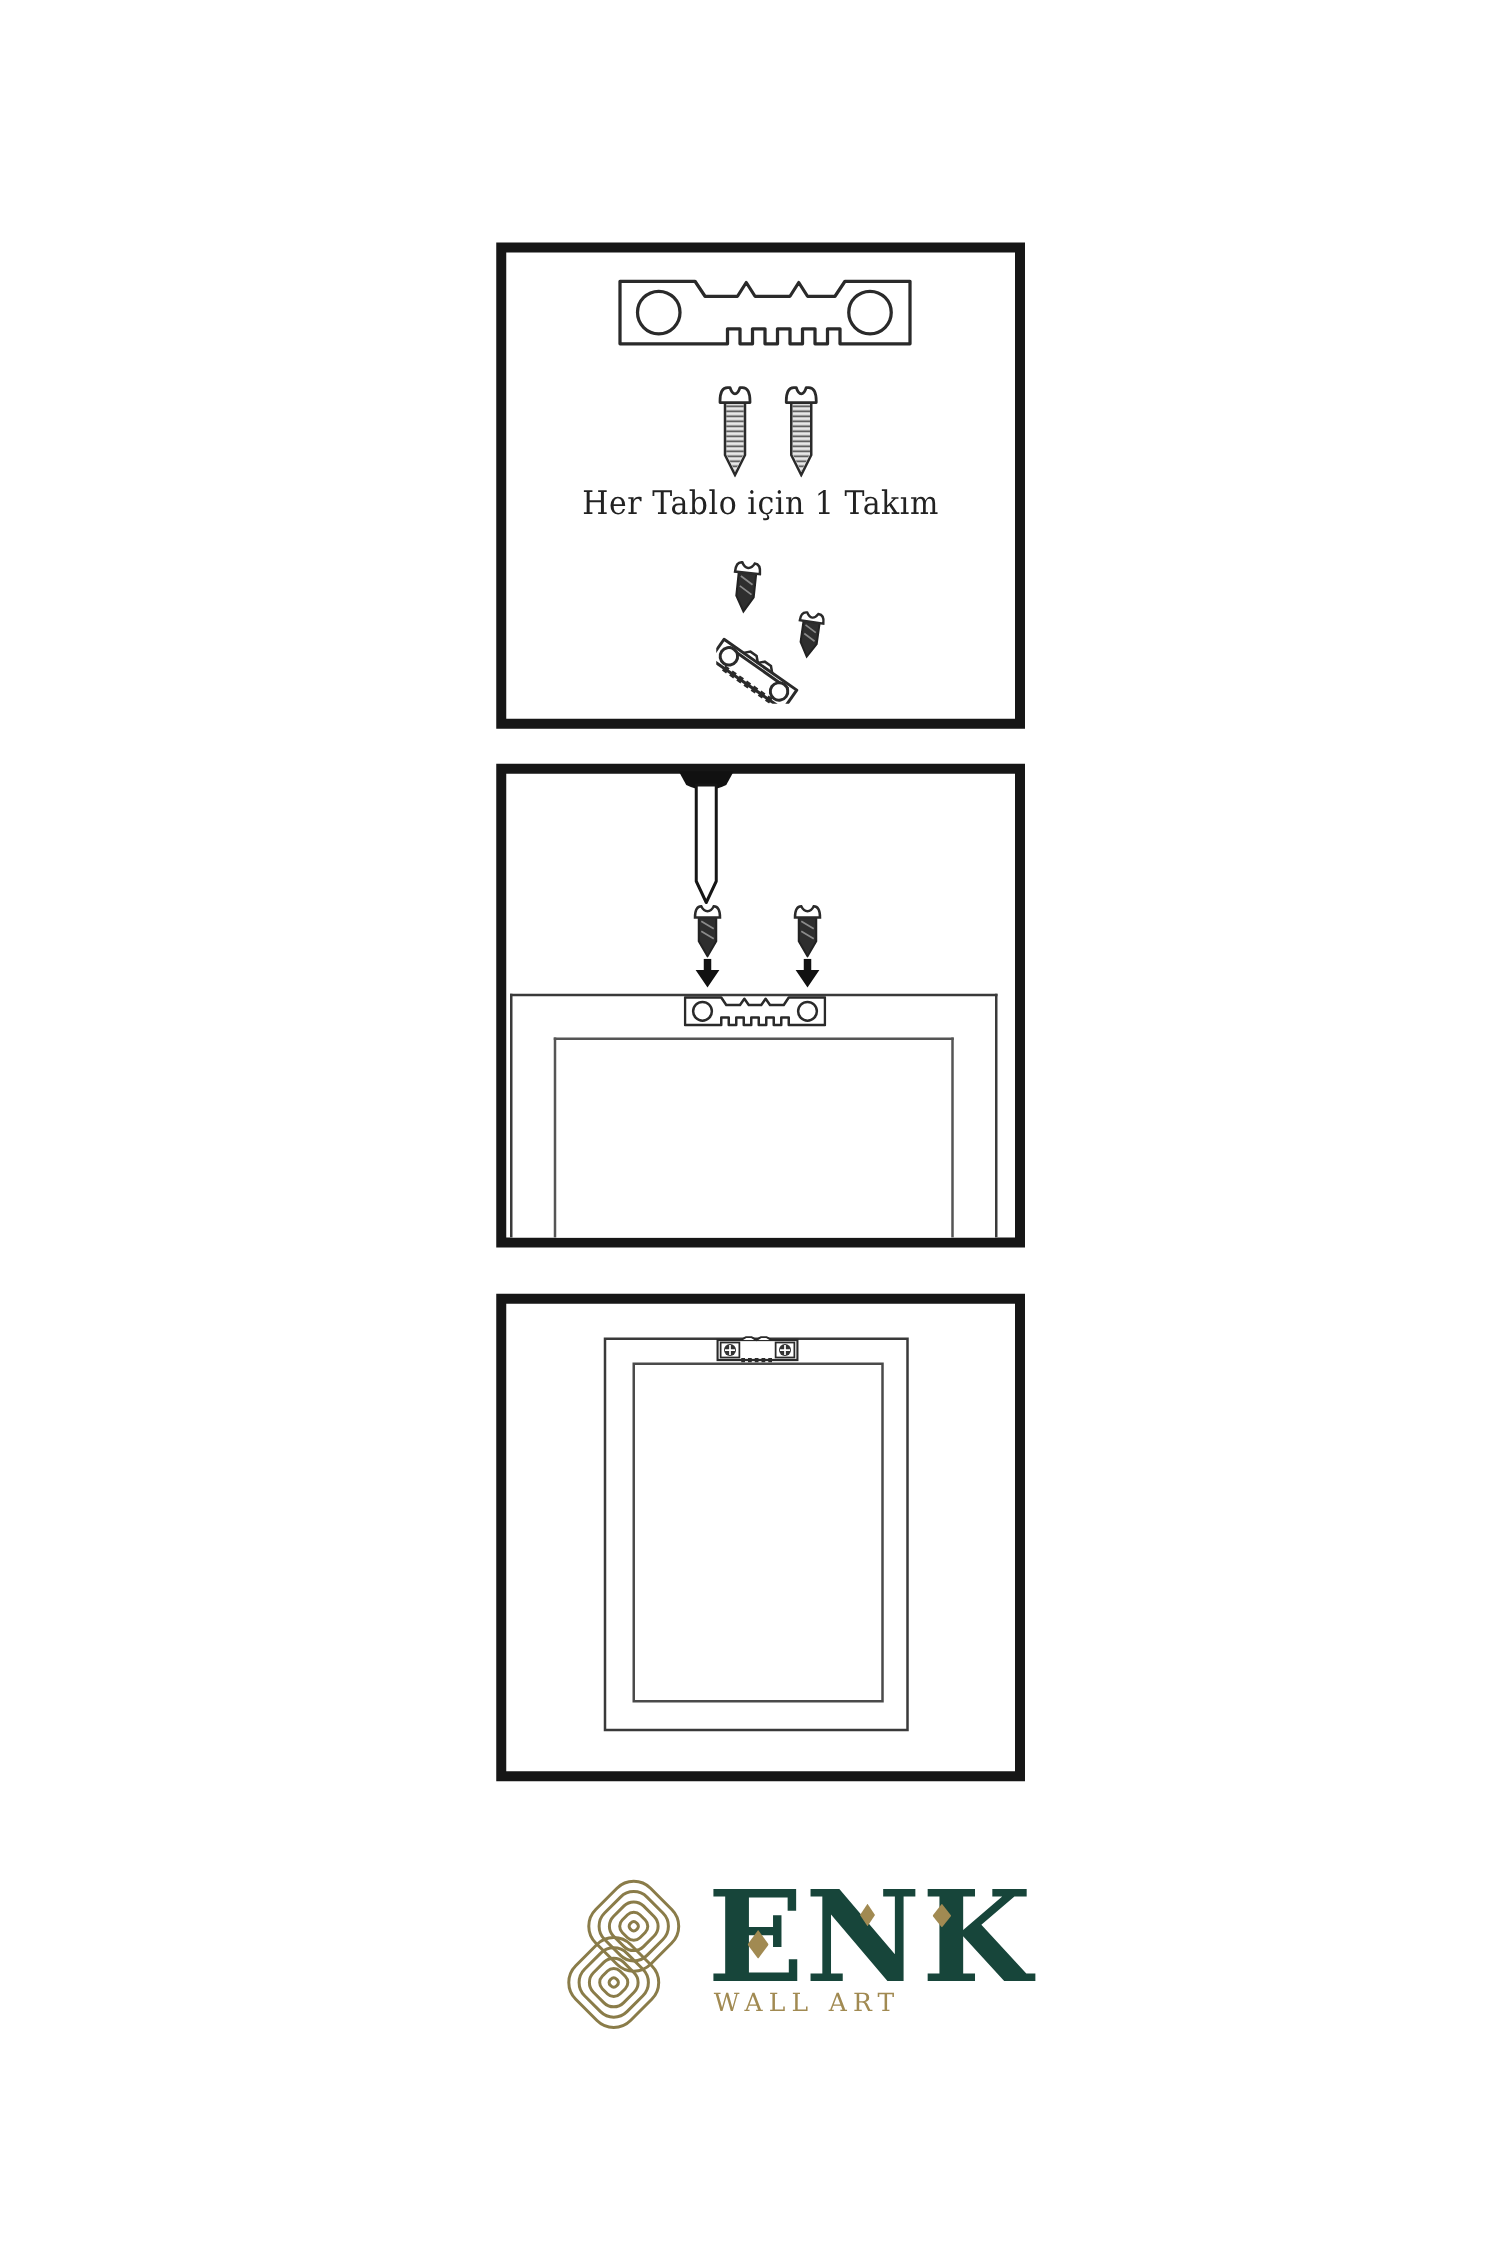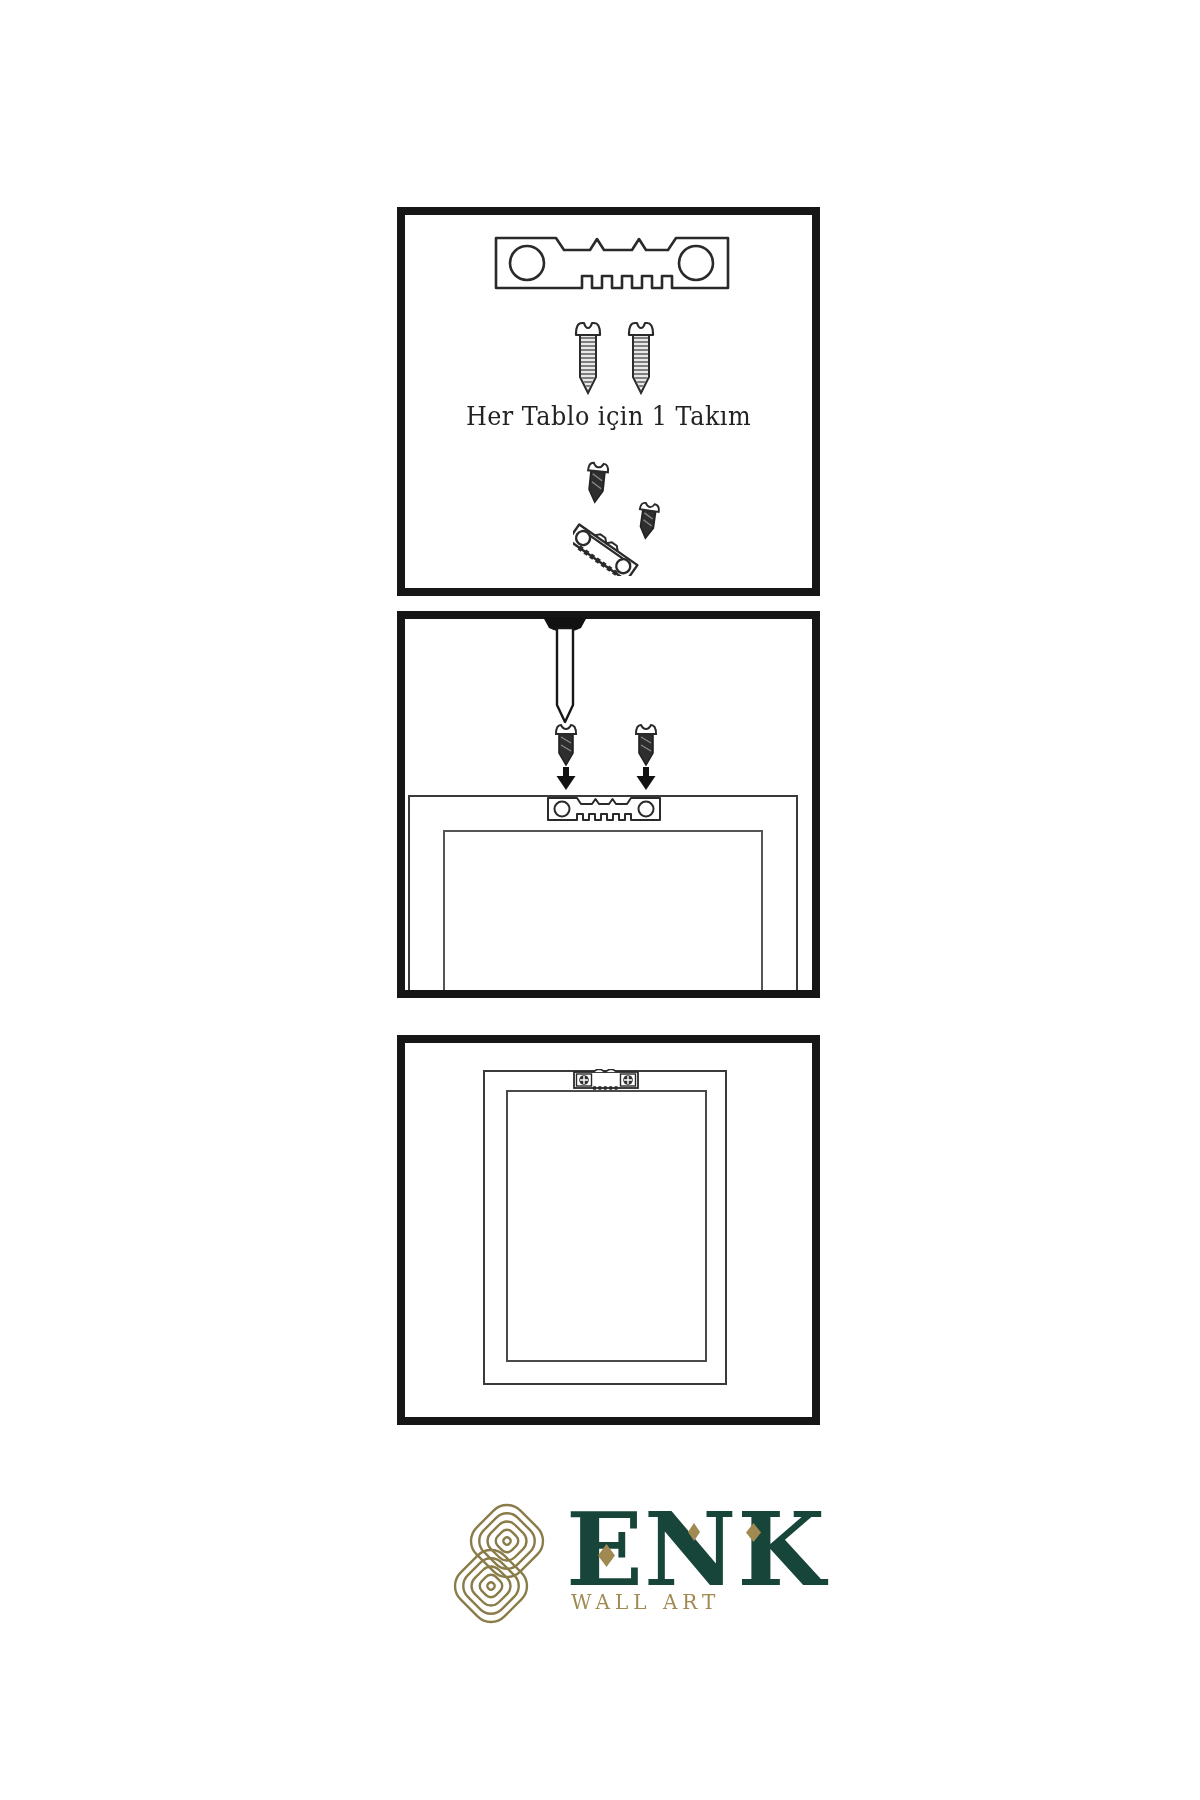--- a/index.html
+++ b/index.html
@@ -1,20 +1,20 @@
 <!DOCTYPE html>
 <html><head>
 <meta charset="utf-8">
 <style>
   html,body{margin:0;padding:0;background:#ffffff;}
   #stage{position:relative;width:1200px;height:1800px;background:#ffffff;overflow:hidden;
          font-family:"DejaVu Sans", sans-serif;}
   .panel{position:absolute;left:397px;width:423px;box-sizing:border-box;
          border:8px solid #161616;background:#ffffff;}
-  #panel-kit{top:194px;height:389px;margin-top:13px;}
+  #panel-kit{top:194px;height:389px;}
   #panel-mounting{top:611px;height:387px;}
   #panel-hung{top:1035px;height:390px;}
   .abs{position:absolute;}
   .caption{position:absolute;left:0;right:0;top:186px;text-align:center;
            font-family:"DejaVu Serif", serif;font-weight:400;font-size:26px;
            letter-spacing:.5px;color:#222222;transform:scaleX(.92);}
   .frame-box{position:absolute;box-sizing:border-box;border:2.5px solid #3a3a3a;background:#ffffff;}
   .no-bottom{border-bottom:none;}
   .logo-emblem{position:absolute;left:438px;top:1498px;}
   .logo-word{position:absolute;left:566px;top:1499px;font-family:"DejaVu Serif", serif;

